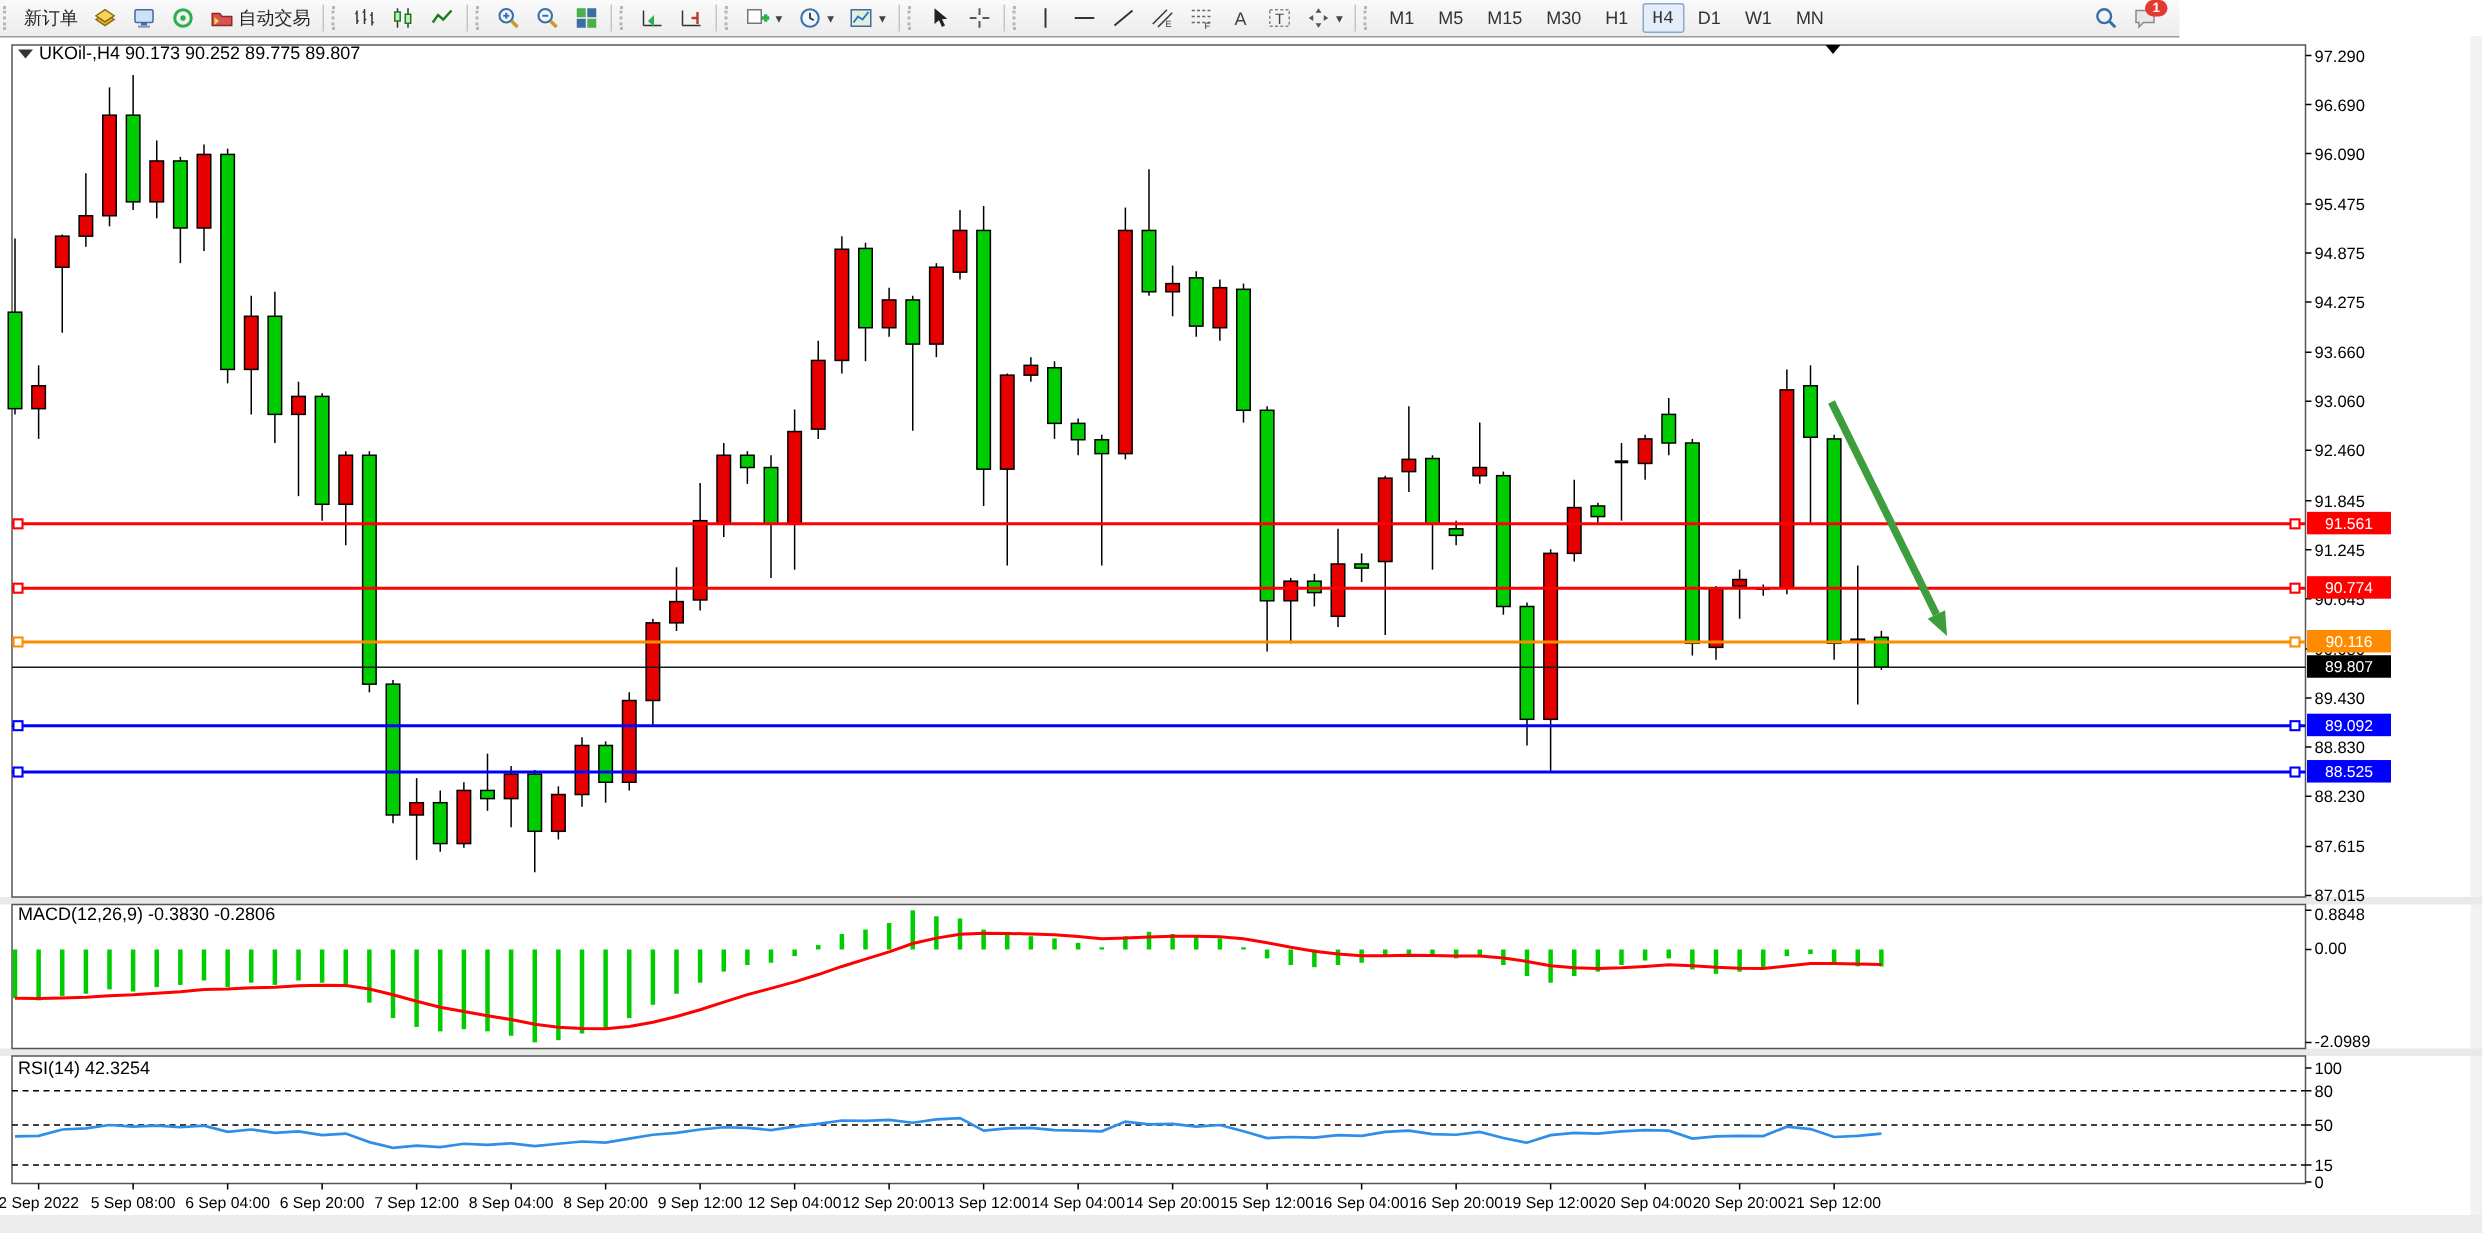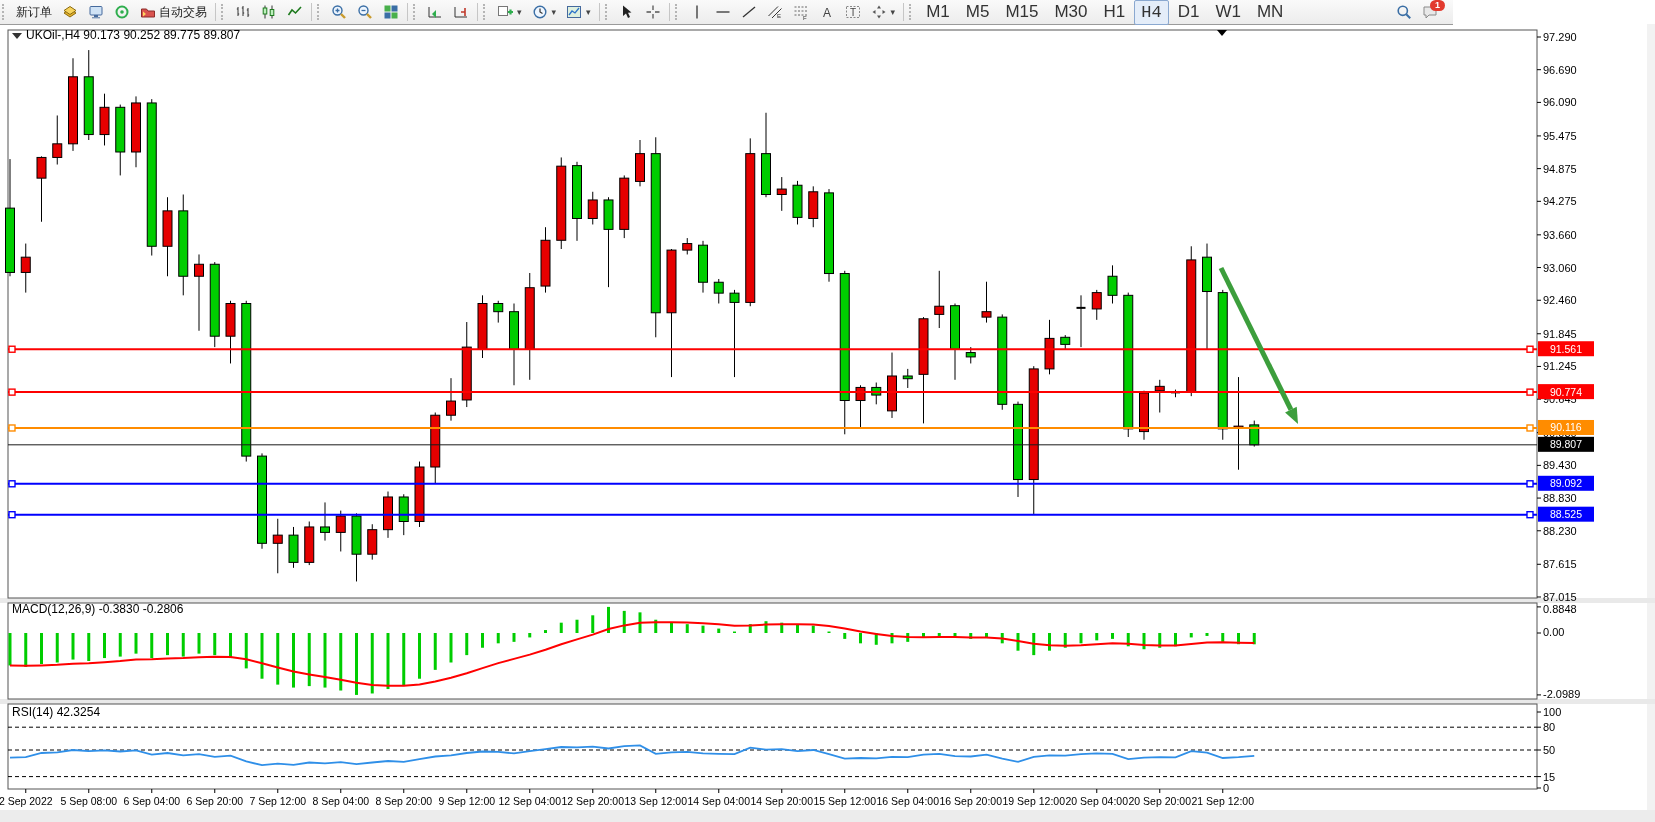--- a/index.html
+++ b/index.html
@@ -6,21 +6,21 @@
   body{width:1655px;height:822px;position:relative;overflow:hidden;background:#fff;
        font-family:"Liberation Sans",sans-serif;}
   
   #toolbar{position:absolute;top:0;left:0;width:1453px;height:24px;background:linear-gradient(#fafafa,#ececec);
            border-bottom:1px solid #9a9a9a;display:flex;align-items:center;z-index:5;font-size:12px;color:#222;}
   .tb-grip{width:5px;height:16px;margin:0 2px;border-left:2px dotted #b5b5b5;}
   .tb-sep{width:1px;height:18px;background:#c6c6c6;margin:0 3px;}
   .tb-btn{display:flex;align-items:center;gap:3px;padding:2px 4px;border:1px solid transparent;border-radius:2px;height:18px;}
   .tb-btn svg{display:block;}
   .tb-caret{font-size:9px;color:#444;margin-left:1px;}
-  .tf-btn{padding:2px 6px;margin:0 1px;border:1px solid transparent;border-radius:2px;font-size:17px;color:#333;}
+  .tf-btn{padding:2px 6px;margin:0 1px;border:1px solid transparent;border-radius:2px;font-size:12px;color:#333;}
   .tf-btn.active{border:1px solid #8aa8d0;background:#e4edf9;font-family:Liberation Mono, monospace;}
   .tb-spacer{flex:1;}
   .chat-wrap{position:relative;margin-right:10px;}
   .chat-badge{position:absolute;top:-4px;right:-7px;background:#e23a2e;color:#fff;border-radius:8px;
               font-size:9px;line-height:11px;min-width:11px;text-align:center;padding:0 2px;font-weight:bold;}
   
   #chart-svg{position:absolute;top:0;left:0;}
   text{font-family:"Liberation Sans",sans-serif;}
   .ax{font-size:11px;fill:#000;}
   .tax{font-size:10.5px;fill:#000;}

